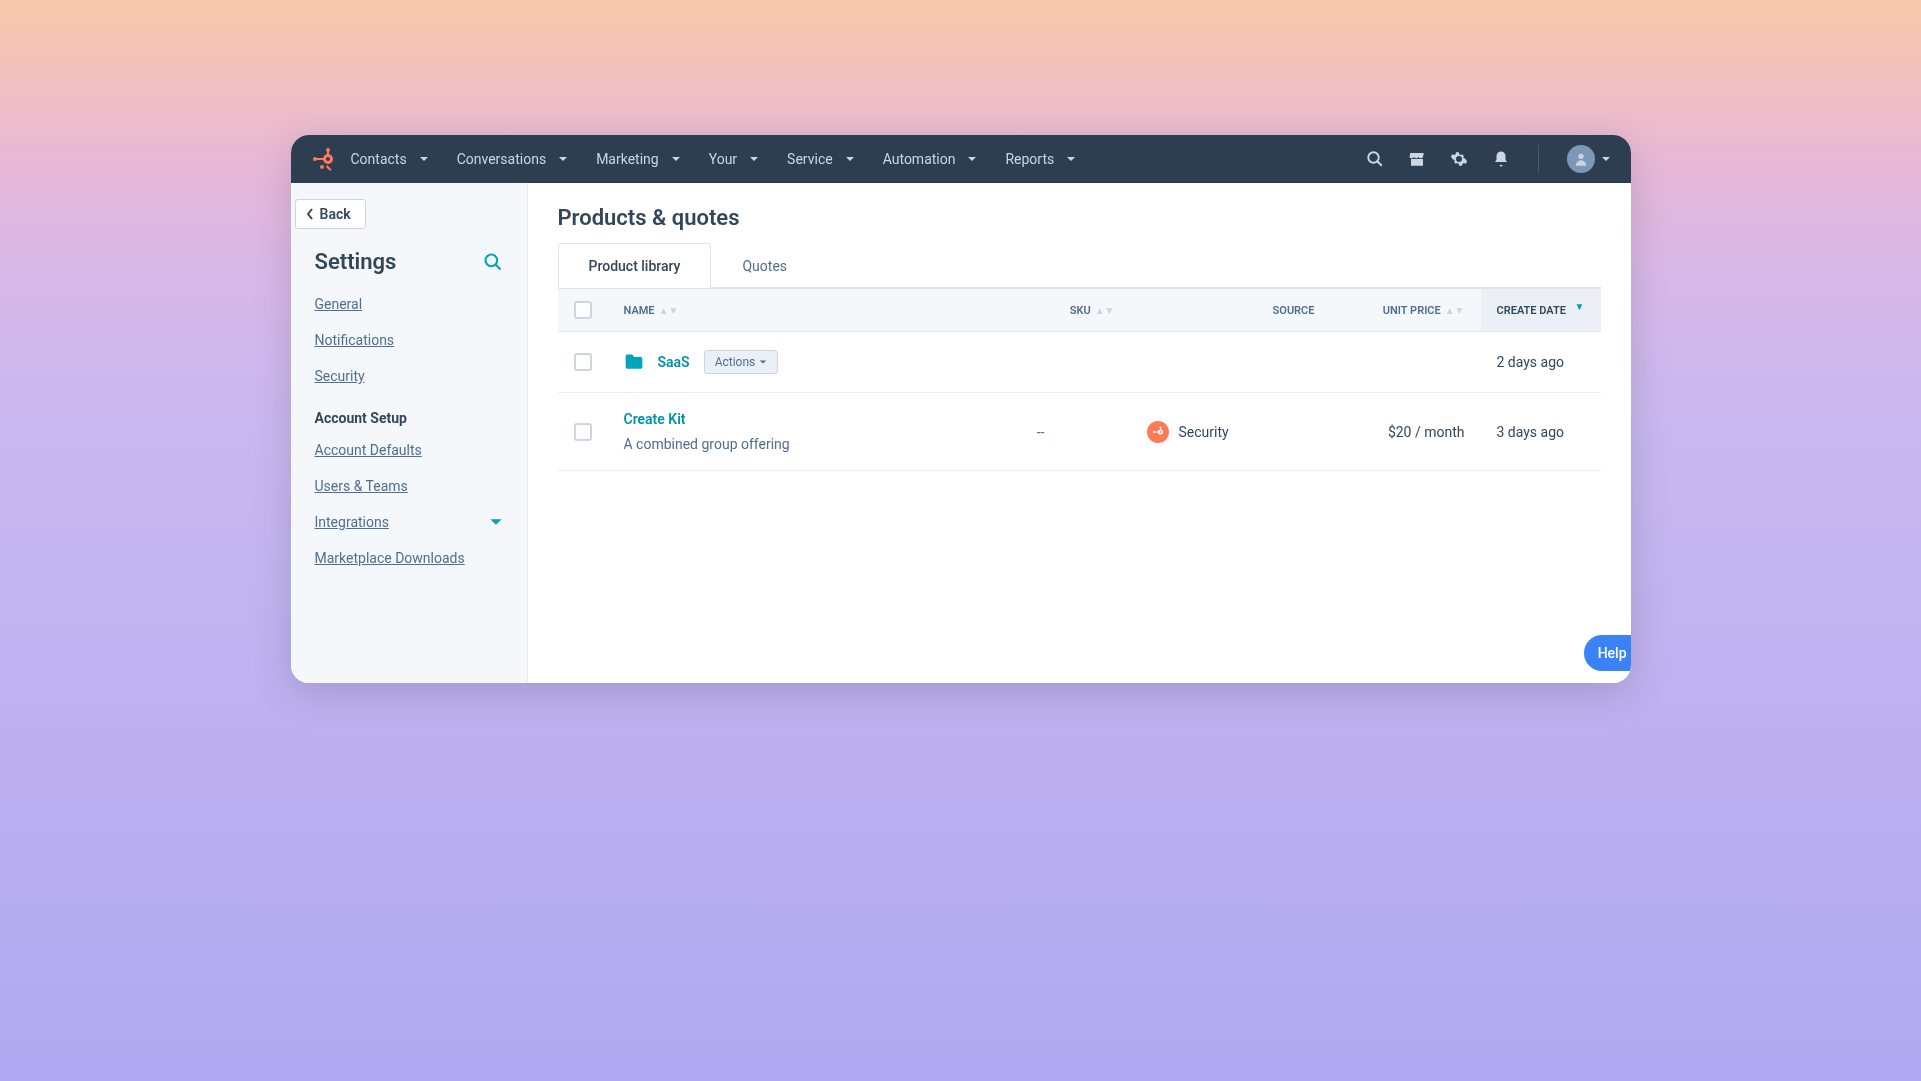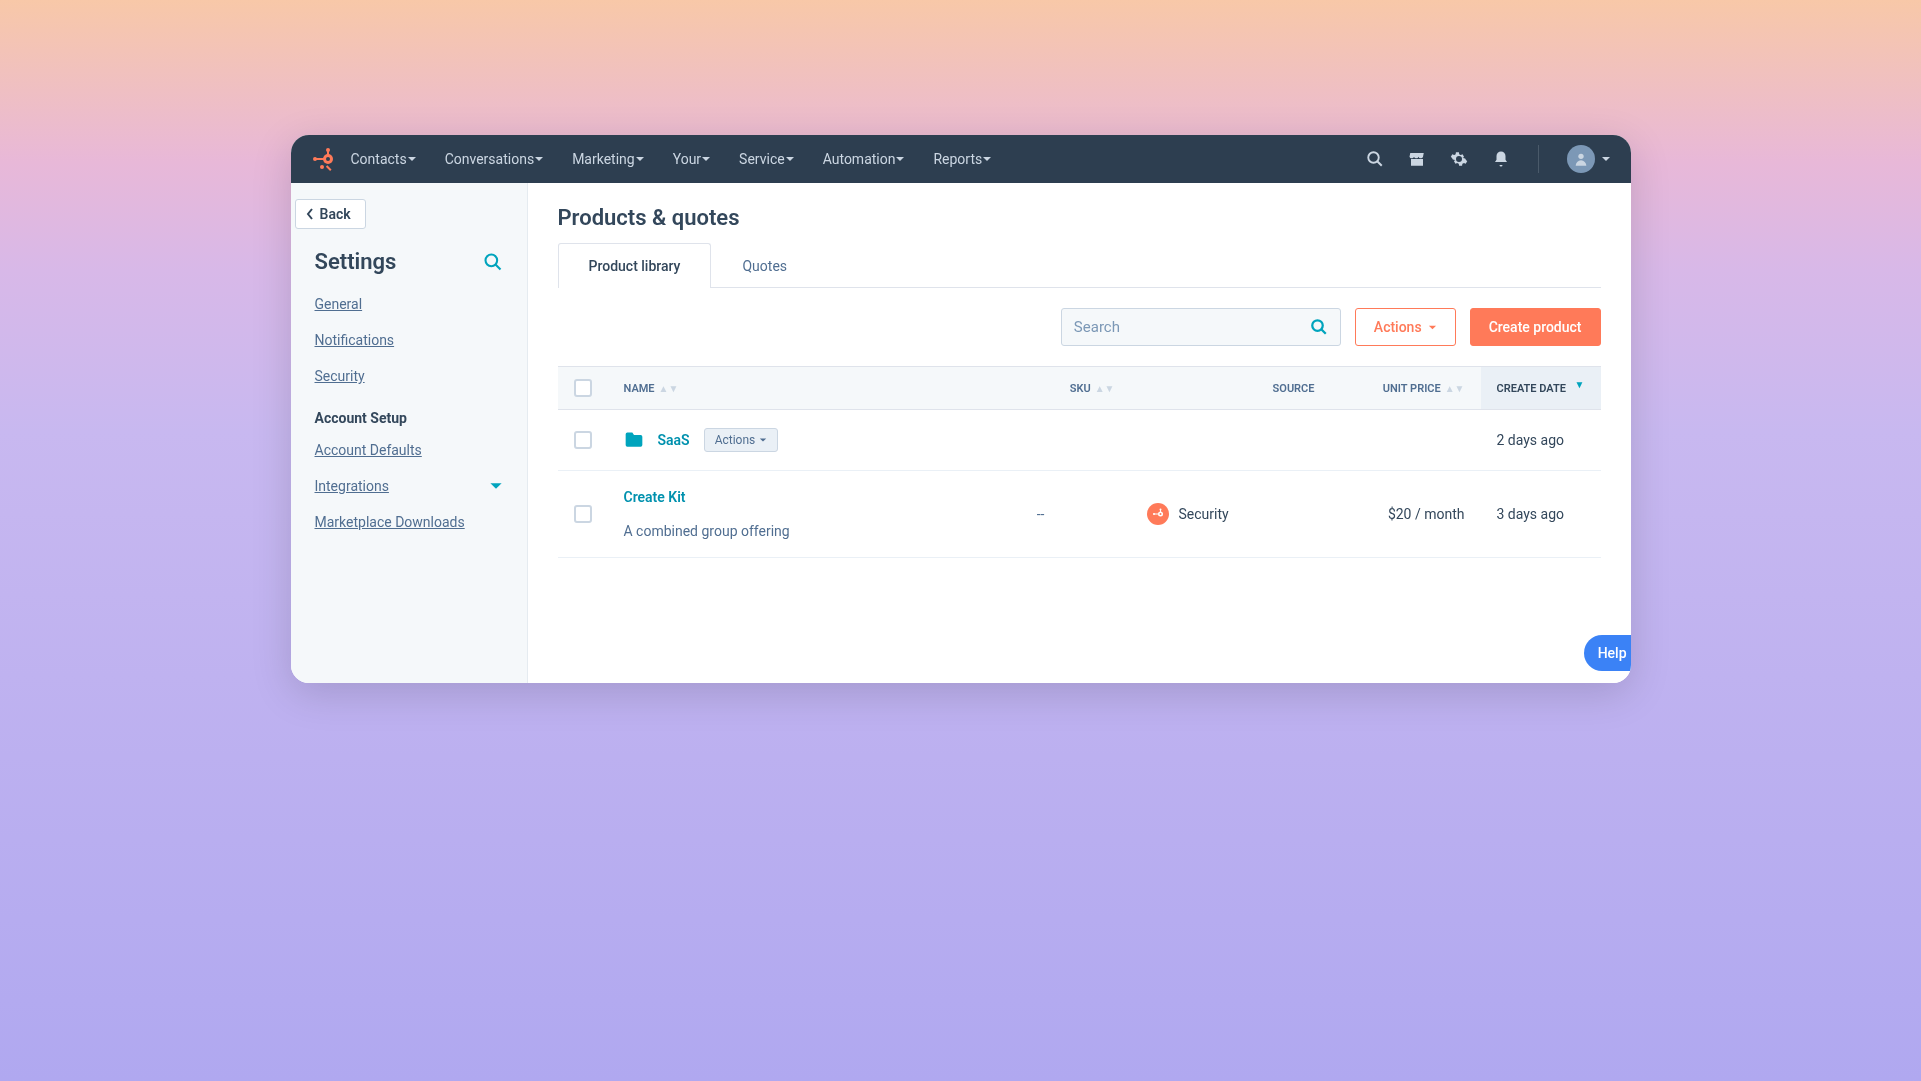--- a/index.html
+++ b/index.html
@@ -40,21 +40,21 @@
   margin-right: 16px;
   color: #ff7a59;
 }
 .nav-items { display: flex; gap: 28px; }
 .nav-item {
   font-size: 14px;
   color: #cbd6e2;
   cursor: pointer;
   display: flex;
   align-items: center;
-  gap: 0;
+  gap: 12px;
 }
 .topbar-right {
   margin-left: auto;
   display: flex;
   align-items: center;
   gap: 24px;
 }
 .top-icon { width: 18px; height: 18px; cursor: pointer; color: #cbd6e2; }
 .divider { width: 1px; height: 28px; background: #4a5a6a; margin: 0 4px; }
 .avatar {
@@ -215,21 +215,21 @@
 }
 .checkbox {
   width: 18px; height: 18px;
   border: 2px solid #cbd6e2;
   border-radius: 3px;
   cursor: pointer;
   background: #fff;
 }
 .folder-icon { color: #00a4bd; width: 20px; height: 18px; }
 .row-link { color: #0091ae; font-weight: 600; cursor: pointer; }
-.row-sub { color: #506e91; font-size: 14px; margin-top: 18px; }
+.row-sub { color: #506e91; font-size: 14px; margin-top: 9px; }
 .mini-actions {
   border: 1px solid #cbd6e2;
   background: #eaf0f6;
   padding: 4px 10px;
   font-size: 12px;
   color: #506e91;
   border-radius: 3px;
   cursor: pointer;
   display: inline-flex;
   align-items: center;
@@ -370,57 +370,42 @@
           <span>Notifications</span>
         </div>
       <div class="side-link">
           <span>Security</span>
         </div>
 
       <div class="section-head">Account Setup</div>
       <div class="side-link">
           <span>Account Defaults</span>
         </div>
+      <div class="side-link">
+          <span>Users &amp; Teams</span>
+        </div>
       <div class="side-link expandable">
         <span>Integrations</span>
         <svg class="chev" width="14" height="14" viewBox="0 0 10 10" fill="#00a4bd">
             <path d="M1 3l4 4 4-4z"></path>
           </svg>
       </div>
       <div class="side-link">
           <span>Marketplace Downloads</span>
         </div>
     </div>
 
     <div class="main">
       <div class="page-title">Products &amp; quotes</div>
 
       <div class="tabs">
         <div class="tab active"><span>Product library</span></div>
         <div class="tab"><span>Quotes</span></div>
       </div>
 
-      <div class="toolbar">
-        <div class="search-box">
-          <input type="text" placeholder="Search" style="">
-          <svg class="sicon" width="18" height="18" viewBox="0 0 24 24" fill="none" stroke="currentColor" stroke-width="3">
-              <circle cx="10" cy="10" r="7"></circle>
-              <line x1="21" y1="21" x2="15" y2="15"></line>
-            </svg>
-        </div>
-        <button class="btn btn-outline">
-          <span>Actions</span>
-          <svg width="9" height="9" viewBox="0 0 10 10" fill="currentColor">
-              <path d="M1 3l4 4 4-4z"></path>
-            </svg>
-        </button>
-        <button class="btn btn-primary">
-            <span>Create product</span>
-          </button>
-      </div>
 
       <table class="tbl">
         <thead>
           <tr>
             <th style="width:48px">
                 <div class="checkbox"></div>
               </th>
             <th><span>NAME</span><span class="sort">▲▼</span></th>
             <th style="width:180px; text-align:right"><span>SKU</span><span class="sort">▲▼</span></th>
             <th style="width:200px; text-align:right"><span>SOURCE</span></th>

